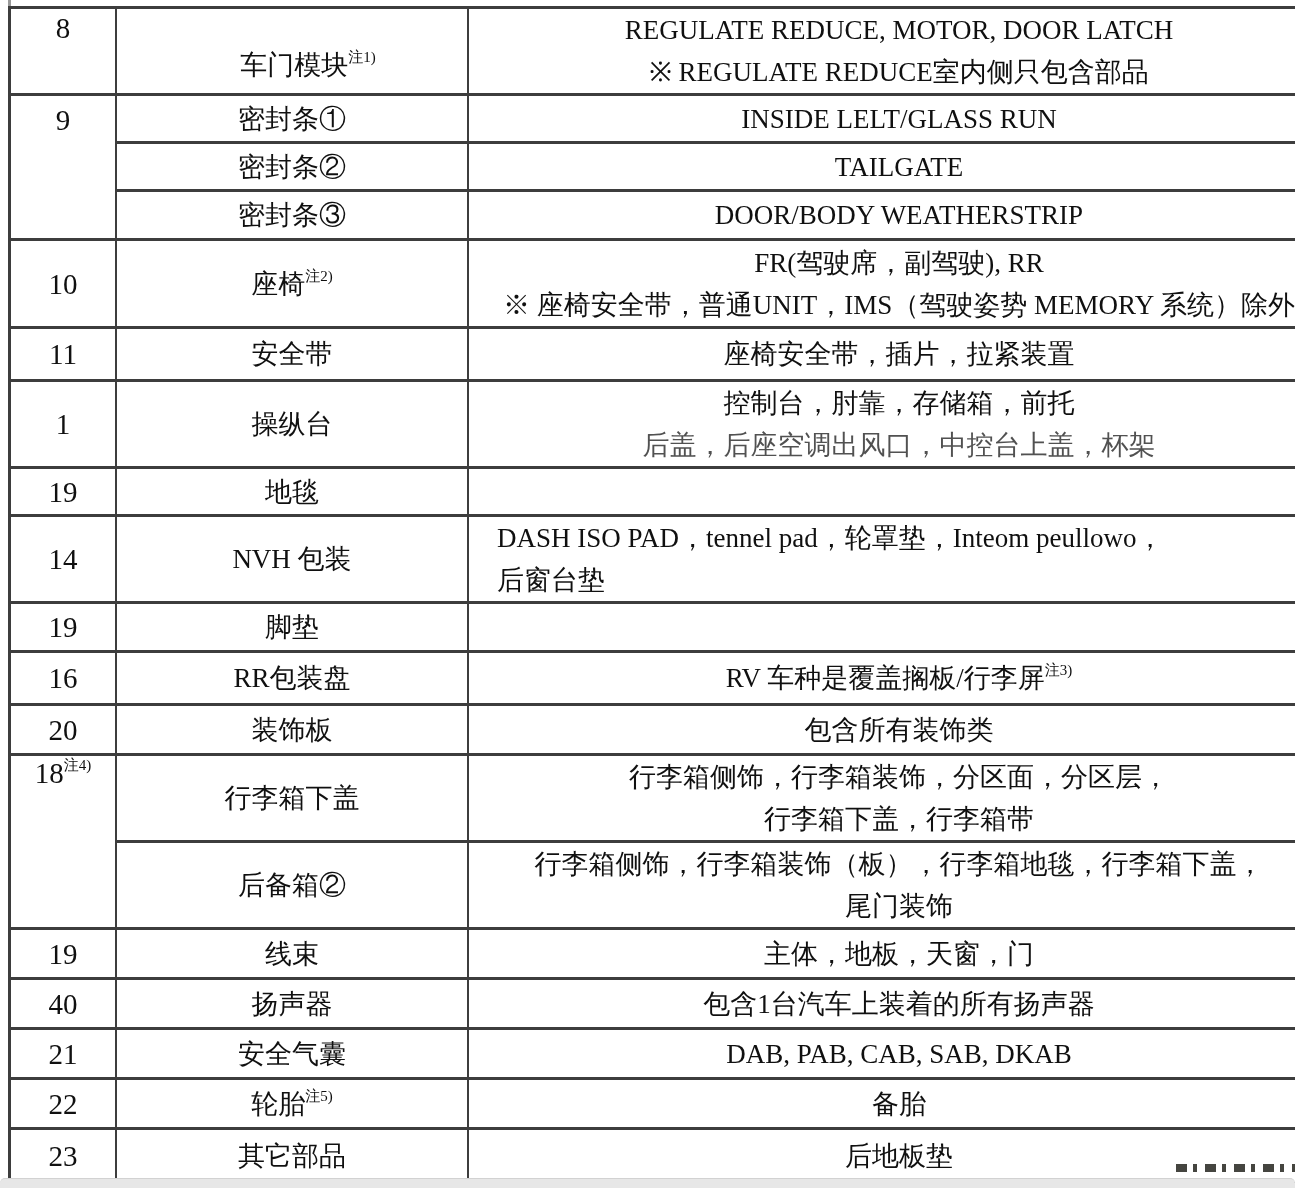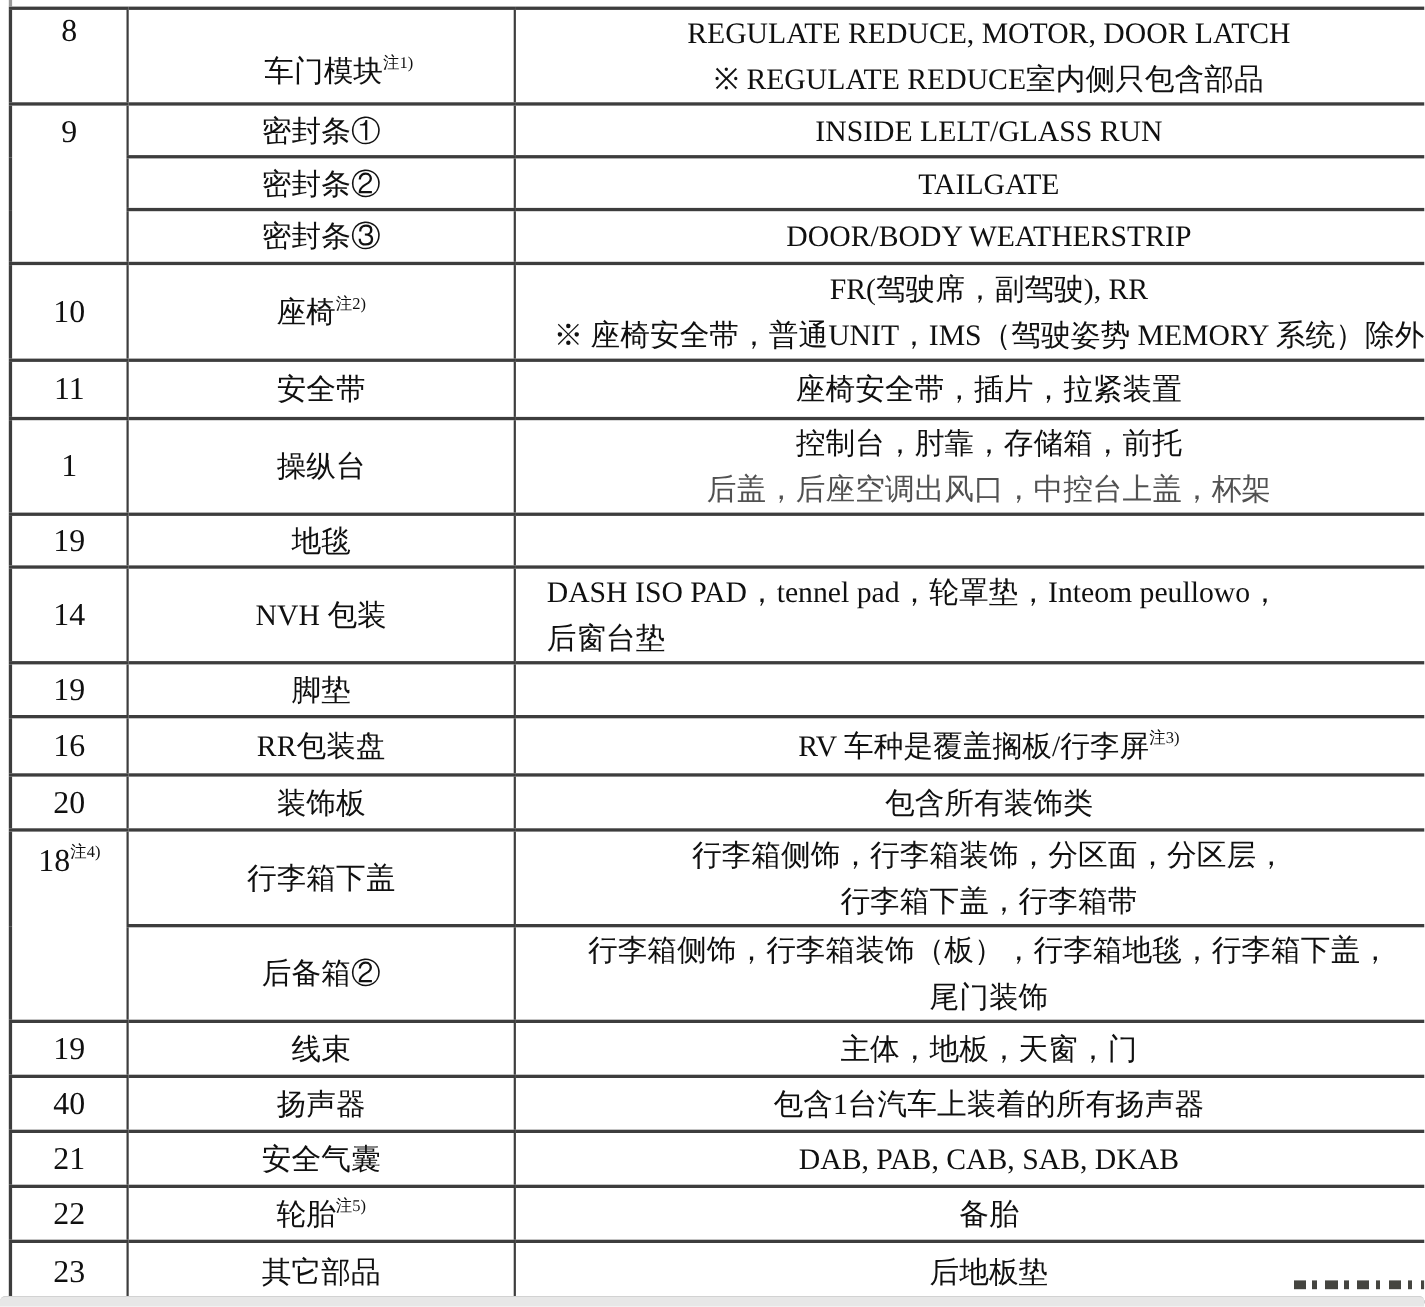--- a/index.html
+++ b/index.html
@@ -21,21 +21,21 @@
   .c-name{width:318px;text-align:center;font-size:27px;}
   .c-desc{width:860px;text-align:center;font-size:27px;}
   .line{line-height:42px;}
   sup{font-size:15px;line-height:0;position:relative;top:-2px;}
   
   .h48{height:48px}.h49{height:49px}.h50{height:50px}.h53{height:53px}
   .h55{height:55px}.h77{height:77px}.h85{height:85px}.h86{height:86px}.h88{height:88px}
   
   .v-top2{vertical-align:top;padding-top:2px;}
   .v-top7{vertical-align:top;padding-top:7px;}
-  .v-top10{vertical-align:top;padding-top:10px;}
+  .v-top10{vertical-align:top;}
   .name-low{vertical-align:bottom;padding-bottom:10px;padding-left:32px;}
   .desc-left{text-align:left;padding-left:28px;}
   .gray{color:#515151;}
   
   .top-stub{position:absolute;left:8px;top:0;width:3px;height:6px;background:#9a9a9a;}
   
   .wm-frag{
     position:absolute;left:1176px;top:1164px;width:119px;height:8px;
     background-image:
       repeating-linear-gradient(90deg,#454540 0 11px,rgba(0,0,0,0) 11px 17px,#454540 17px 21px,rgba(0,0,0,0) 21px 29px),

